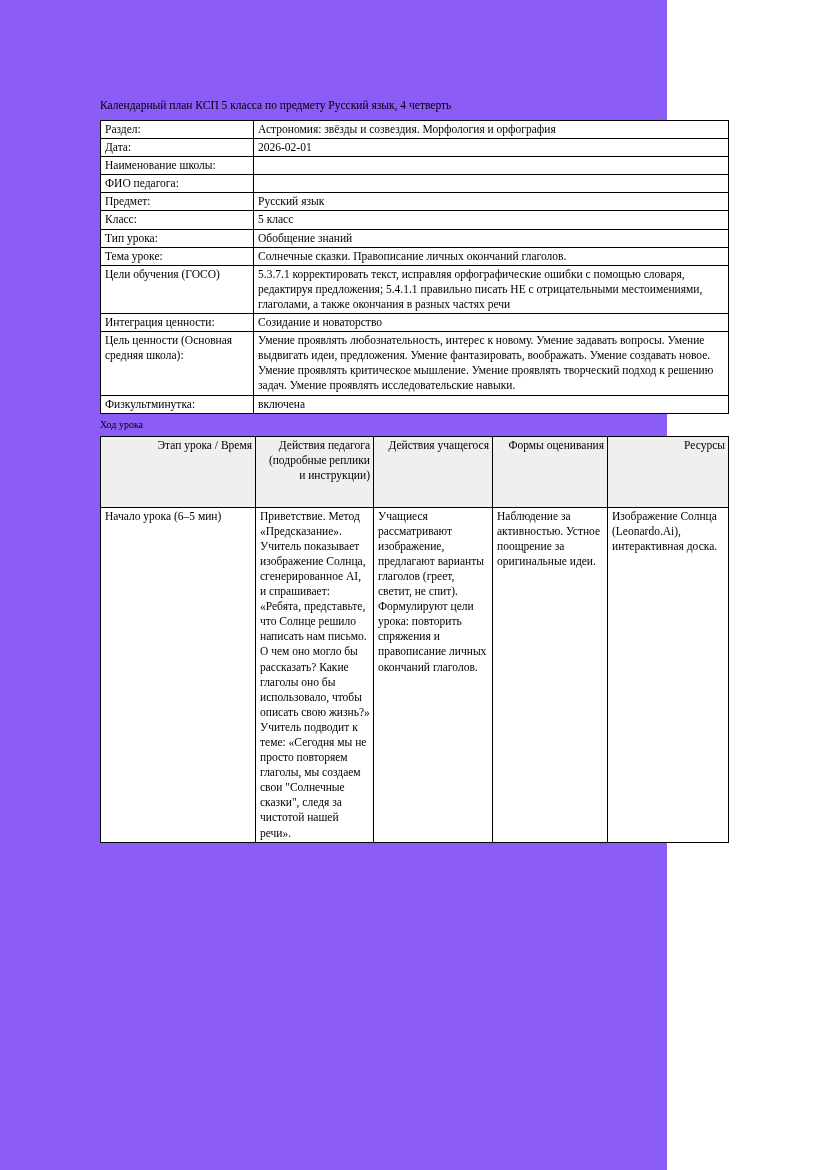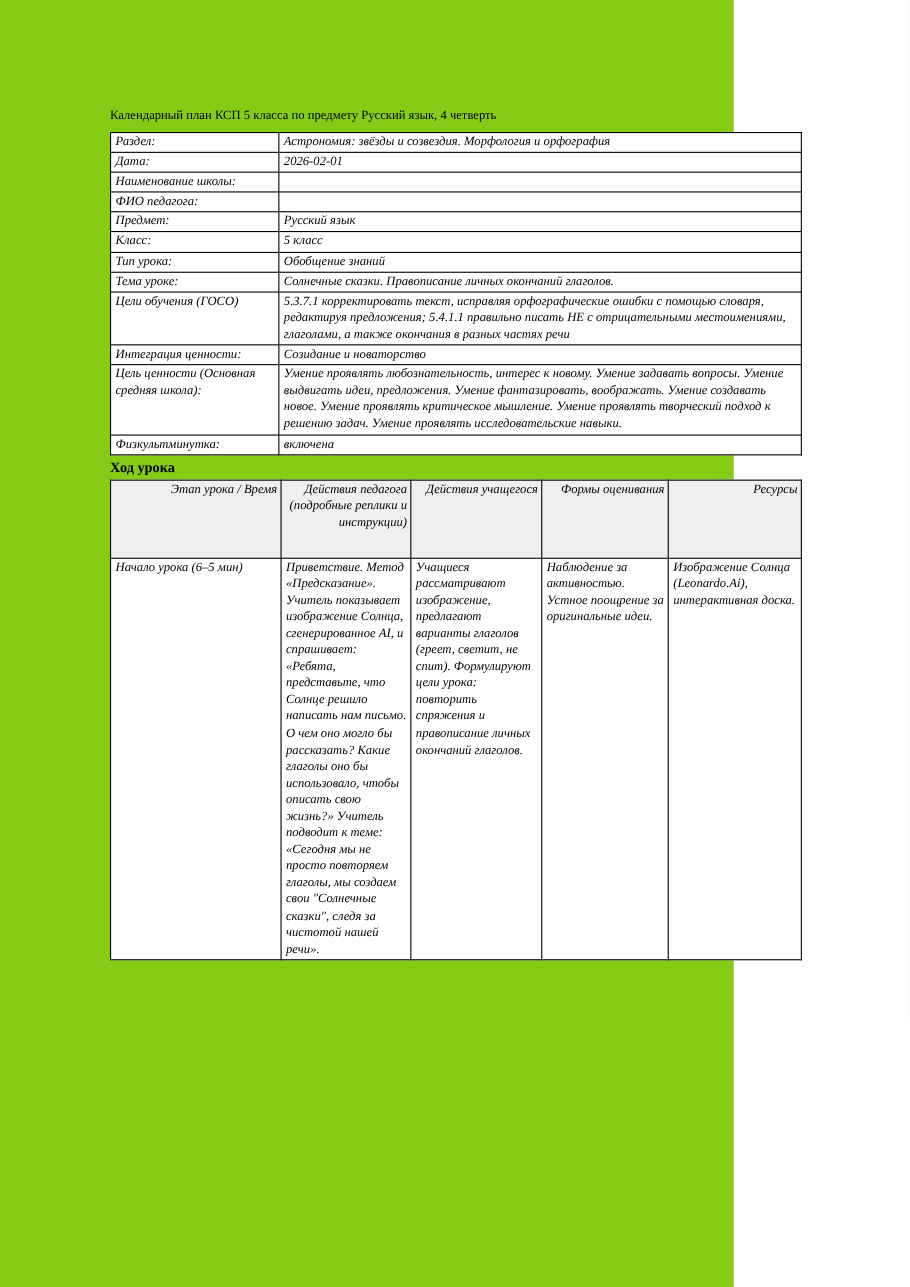--- a/index.html
+++ b/index.html
@@ -15,57 +15,55 @@
     font-family: "Liberation Serif", "DejaVu Serif", serif;
     color: #000000;
     overflow: hidden;
   }
   .page {
     position: absolute;
     left: 0;
     top: 0;
     width: 667px;
     height: 1170px;
-    background: #84cc16;
+    background: #8b5cf6;
   }
   .content {
     position: absolute;
     left: 100px;
     top: 98px;
     width: 628px;
   }
   .doc-title {
     font-size: 11.5px;
     line-height: 15px;
     margin: 0 0 7px 0;
     white-space: nowrap;
   }
   .section-label {
-    font-size: 13px;
+    font-size: 10px;
     line-height: 15px;
     margin: 3px 0 4px 0;
-    font-weight: bold;
   }
   table {
     border-collapse: collapse;
     table-layout: fixed;
     width: 628px;
     background: #ffffff;
   }
   table td, table th {
     border: 1px solid #000000;
     vertical-align: top;
     padding: 1px 3px 1px 4px;
     font-size: 11.5px;
     line-height: 15.1px;
     font-weight: normal;
     text-align: left;
     word-wrap: break-word;
     overflow-wrap: break-word;
-    font-style: italic;
   }
   
   .info-table col.c-label { width: 153px; }
   .info-table col.c-value { width: 475px; }
 
   
   .flow-table col.c1 { width: 155px; }
   .flow-table col.c2 { width: 118px; }
   .flow-table col.c3 { width: 119px; }
   .flow-table col.c4 { width: 115px; }

